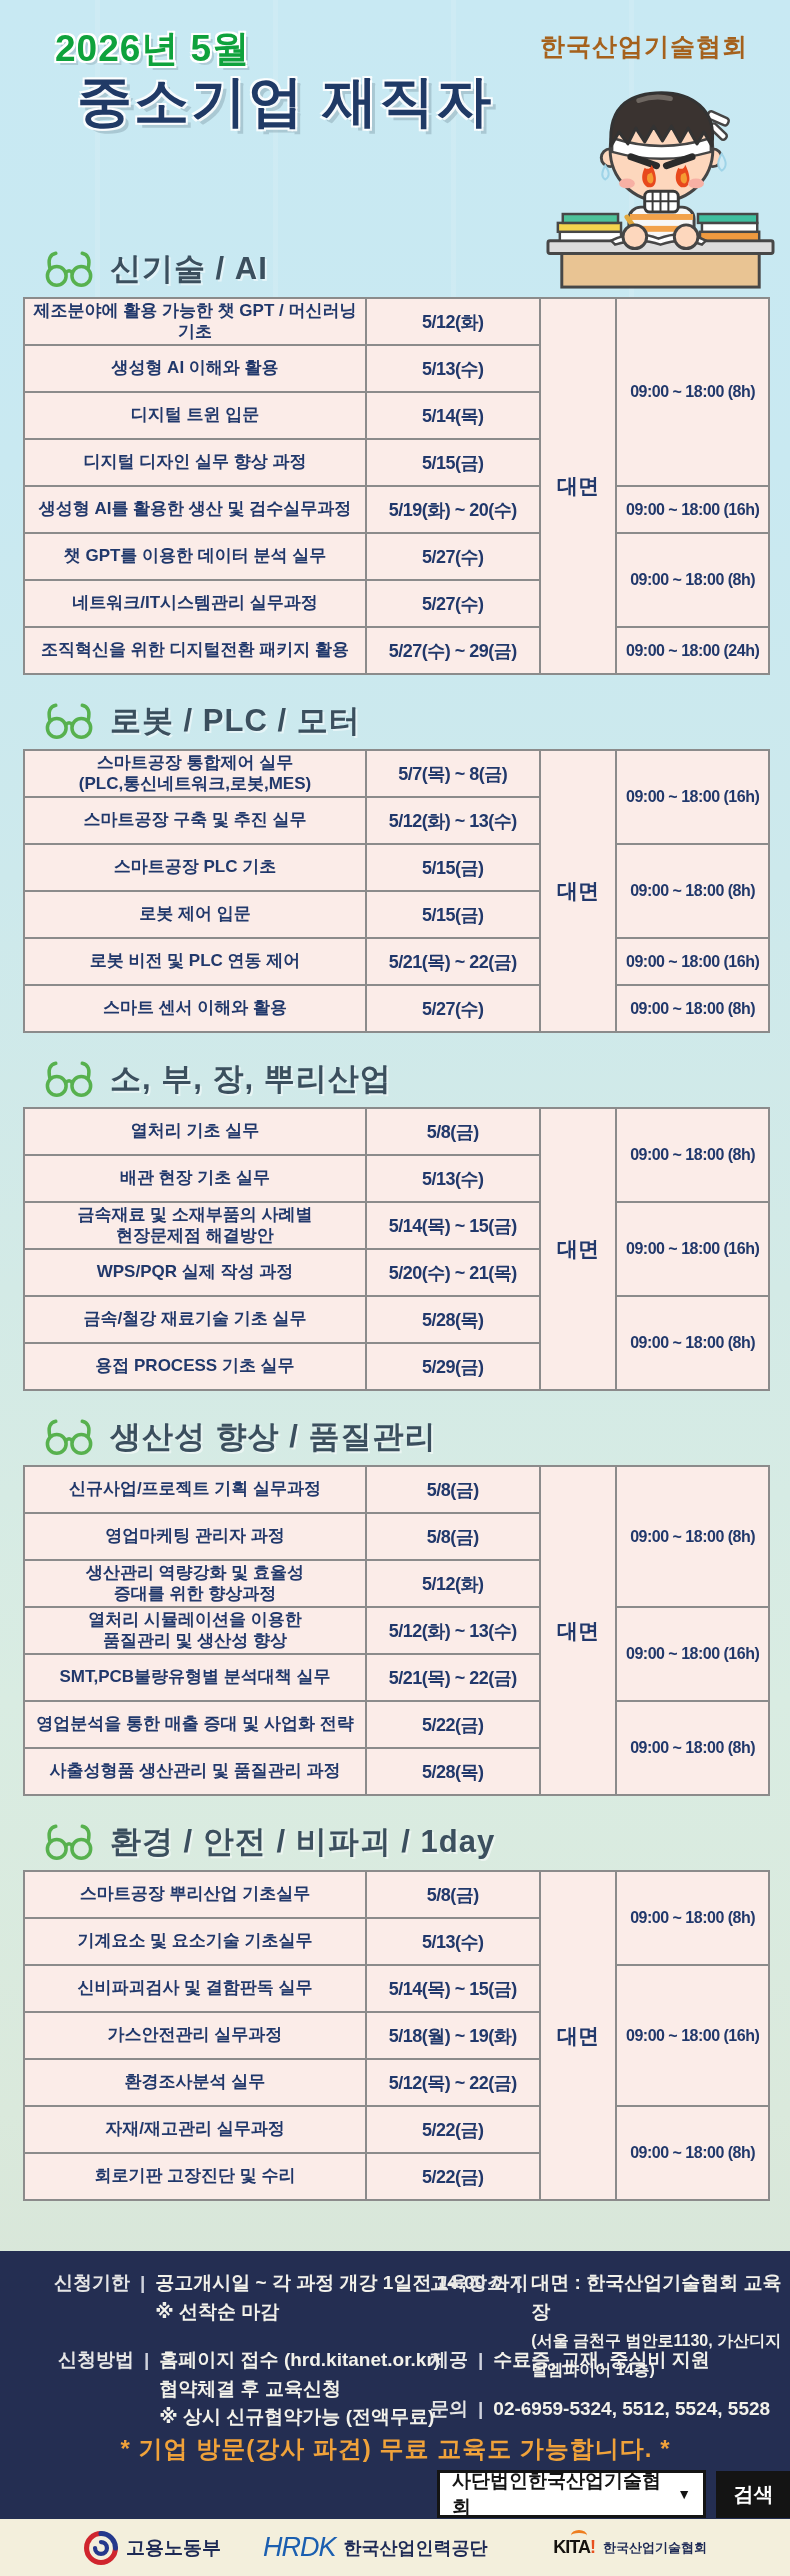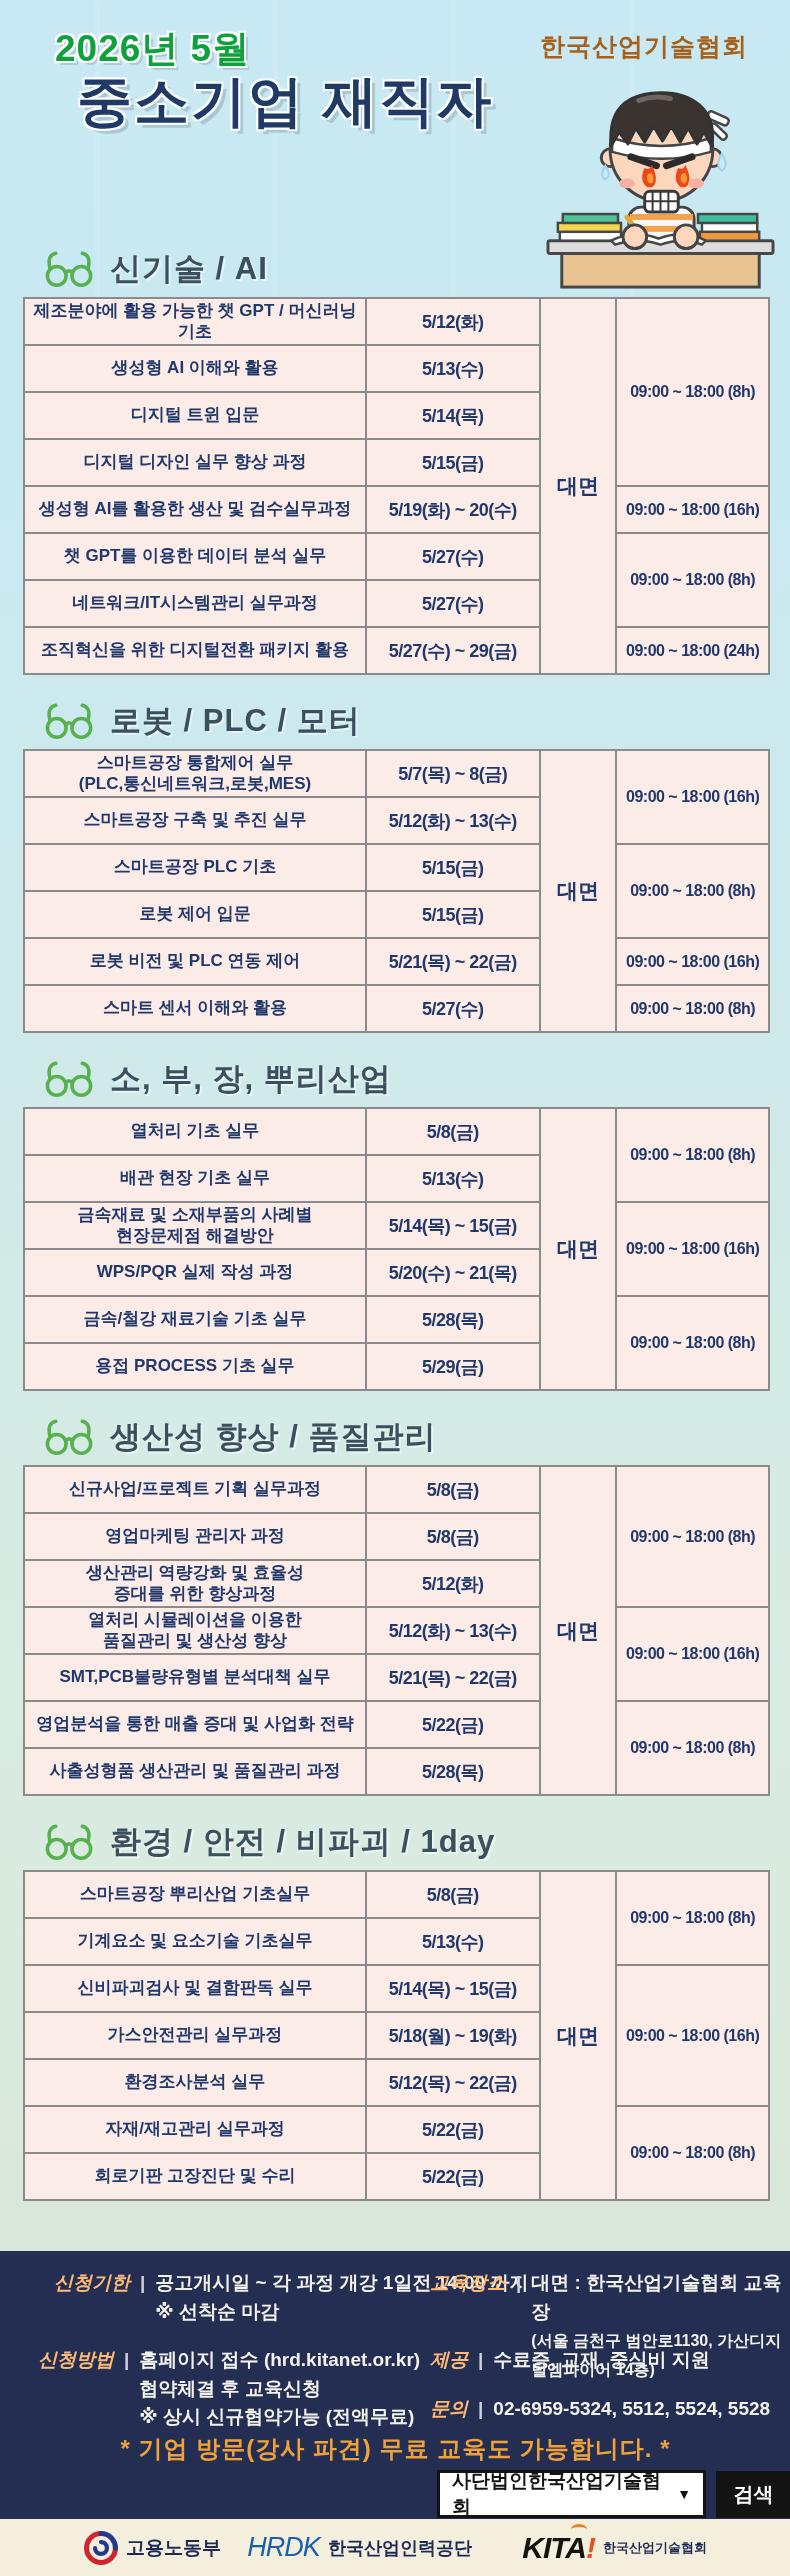--- a/index.html
+++ b/index.html
@@ -33,47 +33,47 @@
     text-align:center;vertical-align:middle;padding:2px 6px;}
   .ctable tr{height:47px;}
   col.c1{width:45.9%;}col.c2{width:23.3%;}col.c3{width:10.3%;}col.c4{width:20.5%;}
   .course-cell{font-size:17px;line-height:1.18;white-space:pre-line;}
   .date-cell{font-size:18px;letter-spacing:-0.5px;}
   .format-cell{font-size:21px;}
   .time-cell{font-size:16px;letter-spacing:-0.5px;}
   
   .footer{position:absolute;left:0;top:2251px;width:791px;height:268px;background:#242e52;color:#efeee8;}
   .f-item{position:absolute;display:flex;gap:10px;font-size:19px;font-weight:700;line-height:1.5;}
-  .f-label{color:#fdba74;white-space:nowrap;font-style:italic;}
+  .f-label{color:#e5e5e5;white-space:nowrap;}
   .f-sep{color:#cfd2dd;}
   .f-val{color:#f2f1ea;}
   .f-note{color:#f2f1ea;}
   .pos-a{left:54px;top:18px;}
   .pos-b{left:430px;top:18px;}
-  .pos-c{left:38px;top:95px;justify-content:flex-end;}
+  .pos-c{left:58px;top:95px;justify-content:flex-end;}
   .pos-d1{left:430px;top:95px;}
   .pos-d2{left:430px;top:144px;}
   .addr{font-size:16px;}
   .visit-note{position:absolute;left:0;top:182px;width:100%;text-align:center;
     color:#f0a23a;font-size:24px;font-weight:800;letter-spacing:1px;}
   .search-row{position:absolute;right:0;top:219px;display:flex;align-items:center;gap:10px;margin-left:16px;}
   .dropdown{width:239px;height:42px;background:#ffffff;border:3px solid #141414;color:#141414;
     font-size:19px;font-weight:800;display:flex;align-items:center;justify-content:space-between;
     padding:0 12px;cursor:pointer;}
   .dropdown .caret{font-size:14px;}
   .search-btn{width:75px;height:47px;background:#141414;color:#ffffff;border:none;
     font-size:20px;font-weight:800;font-family:inherit;cursor:pointer;}
   
   .partner-bar{position:absolute;left:0;top:2519px;width:791px;height:57px;background:#f3efdc;
     display:flex;align-items:center;justify-content:space-between;padding:8px 84px;box-sizing:border-box;}
   .partner{display:flex;align-items:center;gap:8px;}
   .p-name{color:#1d2a55;font-weight:800;font-size:19px;}
   .hrdk-abbr{color:#1b5fb0;font-weight:400;font-style:italic;font-size:27px;letter-spacing:-1px;}
   .hrdk-name{color:#1d2a55;font-weight:800;font-size:18px;}
-  .kita-abbr{color:#15130f;font-weight:800;font-style:italic;font-size:30px;letter-spacing:-1px;position:relative;margin-left:24px;}
+  .kita-abbr{color:#15130f;font-weight:800;font-size:18px;letter-spacing:-1px;position:relative;margin-left:24px;}
   .kita-abbr .bang{color:#e8501e;}
   .kita-arc{position:absolute;top:-7px;right:8px;width:16px;height:8px;border-top:3px solid #ee7d1e;border-radius:50%;}
   .kita-name{color:#1d2a55;font-weight:800;font-size:13px;}
 </style>
 </head>
 <body>
 
 <div class="streaks"></div>
 
 <div class="month">2026년 5월</div>

